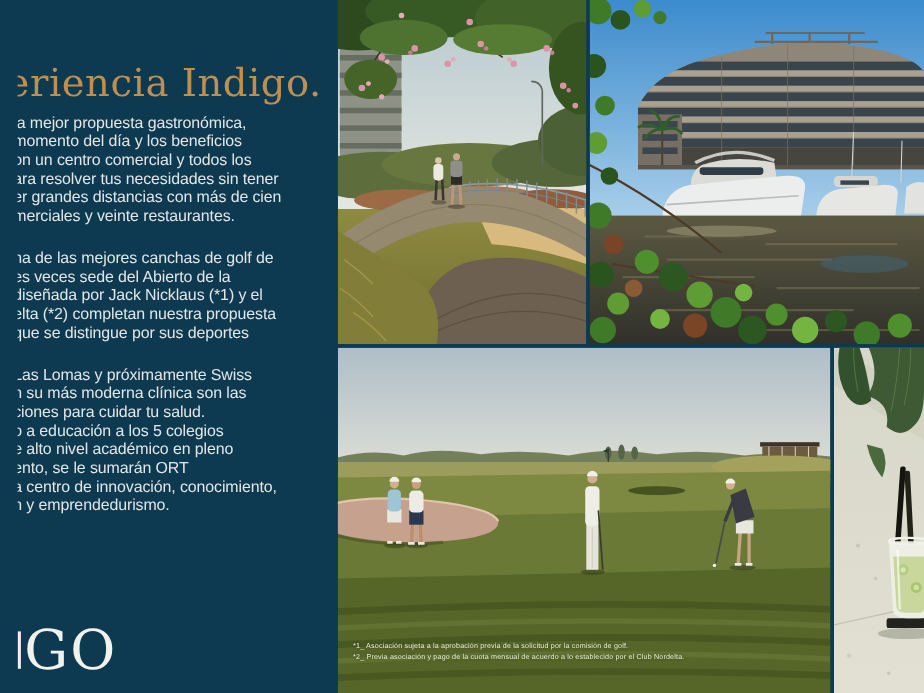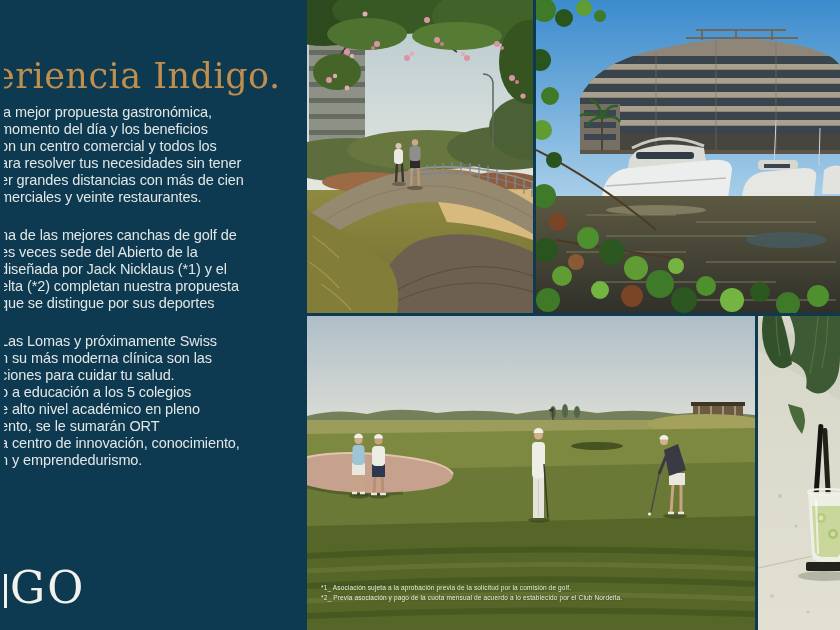--- a/index.html
+++ b/index.html
@@ -3,39 +3,39 @@
 <meta charset="utf-8">
 <style>
   html,body{margin:0;padding:0;}
   body{
     width:840px;height:630px;overflow:hidden;position:relative;
     background:#0d3a50;
     font-family:"Liberation Sans",sans-serif;
   }
   .page{position:absolute;inset:0;}
   
-  .panel{position:absolute;left:4px;top:0;width:307px;height:630px;overflow:hidden;}
+  .panel{position:absolute;left:16px;top:0;width:307px;height:630px;overflow:hidden;}
   .title{
     position:absolute;left:0;top:56px;margin:0 0 0 -10px;
     font-family:"DejaVu Serif","Liberation Serif",serif;
     font-weight:400;font-size:35px;letter-spacing:.5px;
     color:#c08f4e;white-space:nowrap;
   }
   .para{
     position:absolute;left:0;margin:0 0 0 -4px;
     font-size:14.5px;line-height:17px;letter-spacing:-.1px;
     color:#e2e6e5;white-space:pre-line;
   }
   .p1{top:104px;}
   .p2{top:227px;}
   .p3{top:333px;}
   .logo{
     position:absolute;left:6px;top:562px;
     font-family:"DejaVu Serif","Liberation Serif",serif;
-    font-size:44px;font-weight:400;color:#f2f2ec;letter-spacing:2px;
+    font-size:50px;font-weight:400;color:#f2f2ec;letter-spacing:2px;
   }
   .logo-sliver{
     position:absolute;left:-6px;top:12px;width:3px;height:34px;background:#f2f2ec;display:block;
   }
   
   .photo{position:absolute;margin:0;padding:0;overflow:hidden;}
   .photo svg{display:block;}
   .park{left:307px;top:0;width:226px;height:313px;}
   .marina{left:536px;top:0;width:304px;height:313px;}
   .golf{left:307px;top:316px;width:448px;height:314px;}

